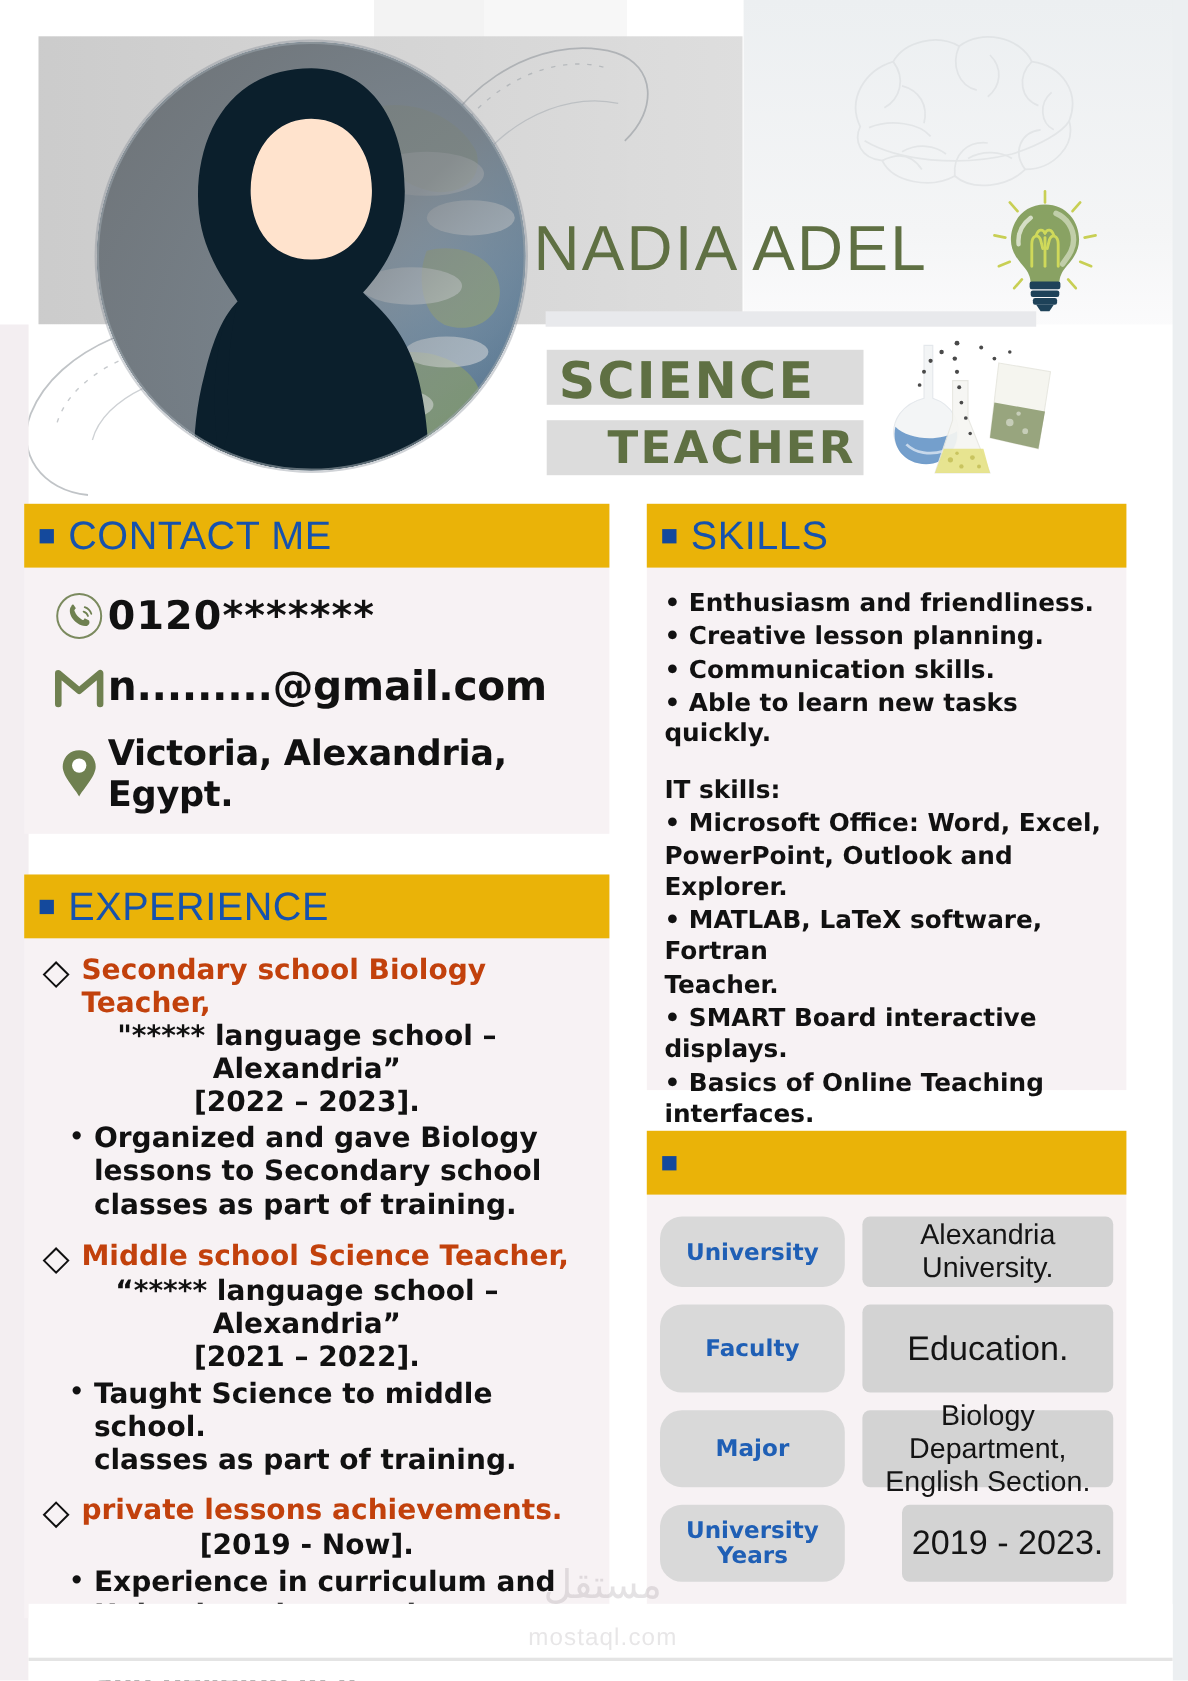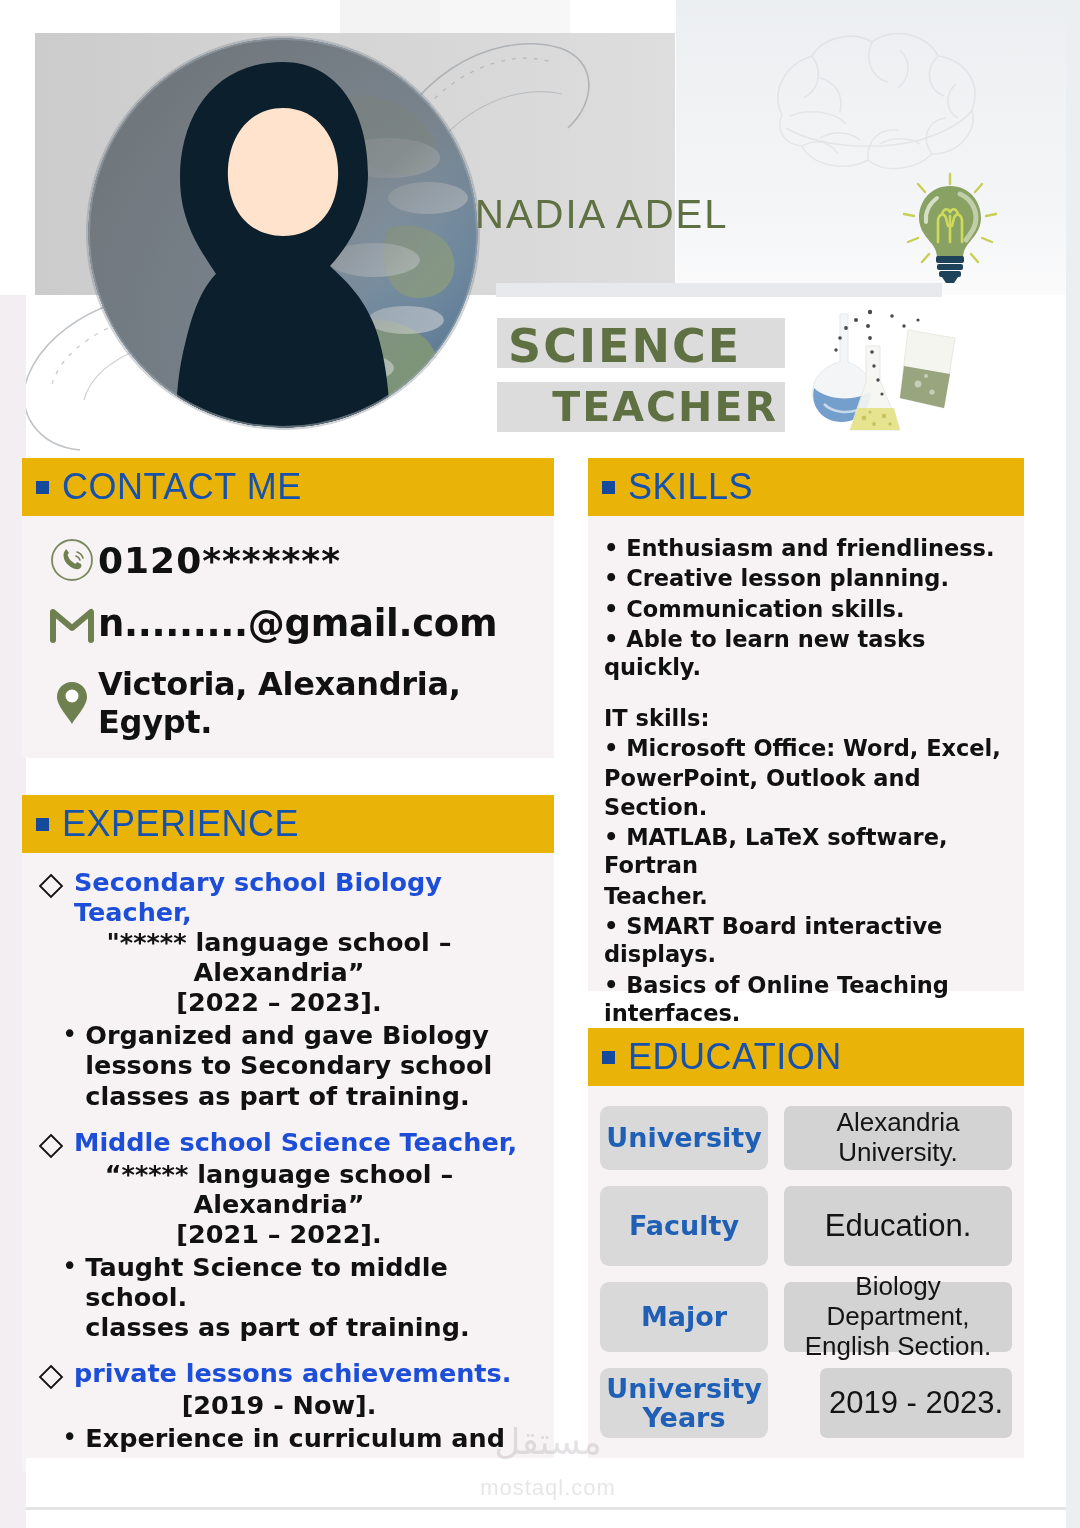--- a/index.html
+++ b/index.html
@@ -51,22 +51,22 @@
   
   .avatar-wrap{
     position:absolute;left:88px;top:38px;width:390px;height:390px;border-radius:50%;
     overflow:hidden;
     box-shadow:0 0 0 2px rgba(120,130,140,.35);
   }
   .globe{position:absolute;inset:0;border-radius:50%;}
 
   
   .name{
-    position:absolute;left:475px;top:192px;width:470px;
-    font-size:40px;letter-spacing:2px;color:#5f7043;
+    position:absolute;left:485px;top:192px;width:470px;
+    font-size:58px;letter-spacing:2px;color:#5f7043;
     font-family:"Liberation Sans",sans-serif;font-weight:400;white-space:nowrap;
   }
   .name-underbar{position:absolute;left:496px;top:283px;width:446px;height:14px;background:#e8e9ec;}
   .title-box1{position:absolute;left:497px;top:318px;width:288px;height:50px;background:#dcdcdc;}
   .title-box2{position:absolute;left:497px;top:382px;width:288px;height:50px;background:#dcdcdc;}
   .title-l1{position:absolute;left:508px;top:319px;width:270px;font-size:46px;font-weight:bold;color:#5f7043;letter-spacing:2px;font-family:"DejaVu Sans",sans-serif;}
   .title-l2{position:absolute;left:508px;top:383px;width:270px;font-size:41px;font-weight:bold;color:#5f7043;letter-spacing:2px;text-align:right;font-family:"DejaVu Sans",sans-serif;}
 
   .bulb{position:absolute;left:896px;top:172px;width:108px;height:112px;}
   .flasks{position:absolute;left:800px;top:308px;width:165px;height:132px;}
@@ -101,33 +101,33 @@
   .skills-body .li{margin-bottom:2px;}
   .gap{height:20px;}
   .lang-line{font-size:22.5px;font-weight:bold;color:#111;}
   .lang-line.indent{padding-left:122px;}
 
   
   .exp-body{padding:14px 10px 0 10px;}
   .exp-item{margin-bottom:16px;}
   .exp-head{display:flex;align-items:flex-start;}
   .dia{flex:0 0 auto;margin:6px 10px 0 6px;}
-  .exp-title{font-size:25.5px;font-weight:bold;color:#1d4ed8;line-height:1.18;font-family:"DejaVu Sans",sans-serif;}
+  .exp-title{font-size:25.5px;font-weight:bold;color:#c2410c;line-height:1.18;font-family:"DejaVu Sans",sans-serif;}
   .exp-sub{text-align:center;font-size:25.5px;font-weight:bold;color:#111;line-height:1.18;font-family:"DejaVu Sans",sans-serif;padding-right:18px;}
   .exp-bullet{display:flex;align-items:flex-start;margin-top:3px;padding-left:30px;}
   .bdot{flex:0 0 auto;font-size:26px;line-height:1.08;margin-right:8px;color:#111;}
   .exp-desc{font-size:25.5px;font-weight:bold;color:#111;line-height:1.18;font-family:"DejaVu Sans",sans-serif;}
 
   
   .edu-body{padding:20px 12px 0 12px;}
   .edu-row{display:flex;align-items:stretch;margin-bottom:16px;}
   .edu-key{
-    flex:0 0 160px;background:#d9d9d9;border-radius:9px;
+    flex:0 0 160px;background:#d9d9d9;border-radius:20px;
     display:flex;align-items:center;justify-content:center;text-align:center;
-    font-size:27px;font-weight:bold;color:#1f5fb5;line-height:1.08;
+    font-size:21px;font-weight:bold;color:#1f5fb5;line-height:1.08;
     font-family:"DejaVu Sans",sans-serif;padding:6px 4px;
   }
   .edu-val{
     flex:1 1 auto;margin-left:16px;background:#d3d3d3;border-radius:7px;
     display:flex;align-items:center;justify-content:center;text-align:center;
     font-size:26px;color:#141414;line-height:1.15;
     font-family:"Liberation Sans",sans-serif;padding:6px 6px;
   }
   .edu-val.big{font-size:31px;}
 
@@ -372,21 +372,21 @@
       <h2>SKILLS</h2>
     </div>
     <div class="skills-body">
       <div class="li">• Enthusiasm and friendliness.</div>
       <div class="li">• Creative lesson planning.</div>
       <div class="li">• Communication skills.</div>
       <div class="li">• Able to learn new tasks quickly.</div>
       <div class="gap"></div>
       <div class="li">IT skills:</div>
       <div class="li">• Microsoft Office: Word, Excel,</div>
-      <div class="li">PowerPoint, Outlook and Section.</div>
+      <div class="li">PowerPoint, Outlook and Explorer.</div>
       <div class="li">• MATLAB, LaTeX software, Fortran</div>
       <div class="li">Teacher.</div>
       <div class="li">• SMART Board interactive displays.</div>
       <div class="li">• Basics of Online Teaching interfaces.</div>
       <div class="gap"></div>
       <div class="lang-line">Languages: Arabic: Native</div>
       <div class="lang-line indent">English: very Good</div>
     </div>
   </section>
 
@@ -459,21 +459,20 @@
           </div>
         </div>
       </div>
 
     </div>
   </section>
 
   <section class="card" id="education-card">
     <div class="card-head">
       <span class="sq"></span>
-      <h2>EDUCATION</h2>
     </div>
     <div class="edu-body">
 
       <div class="edu-row" style="height:64px;">
         <div class="edu-key">University</div>
         <div class="edu-val">Alexandria University.</div>
       </div>
 
       <div class="edu-row" style="height:80px;">
         <div class="edu-key">Faculty</div>

